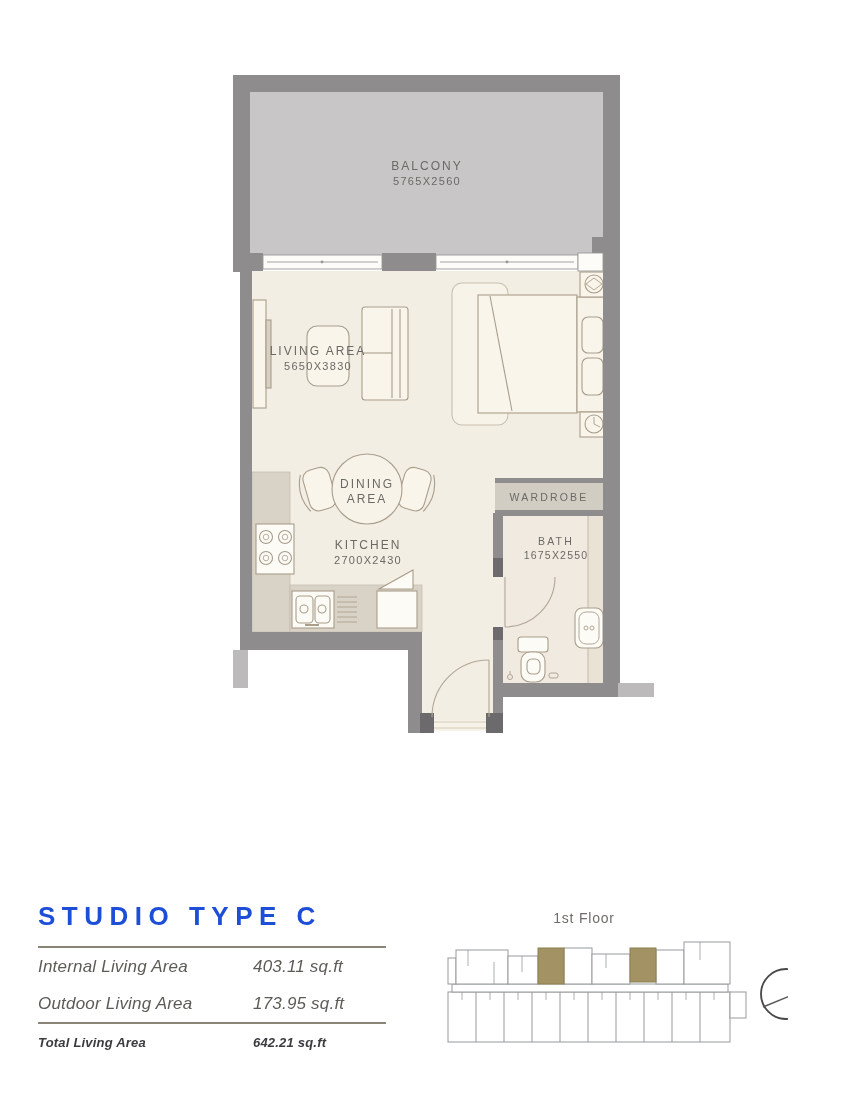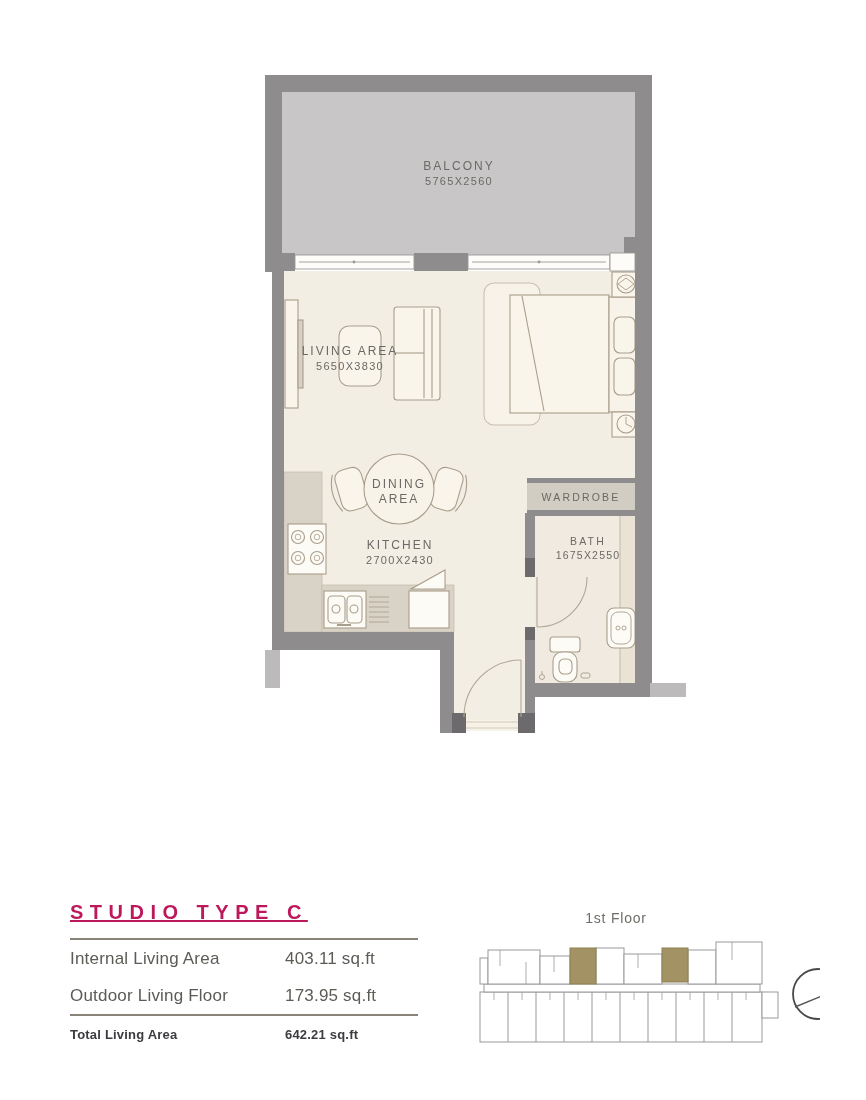--- a/index.html
+++ b/index.html
@@ -1,37 +1,36 @@
 <!DOCTYPE html>
 <html><head>
 <meta charset="utf-8">
 <style>
   html,body{margin:0;padding:0;background:#ffffff;}
   .page{
     position:relative;width:788px;height:1100px;background:#ffffff;overflow:hidden;
     font-family:"Liberation Sans",sans-serif;
-    margin-left:32px;
   }
   .plan-svg{position:absolute;left:0;top:0;}
   
   text{font-family:"Liberation Sans",sans-serif;}
   .room-label{fill:#6b6965;font-size:12px;letter-spacing:2px;text-anchor:middle;}
   .room-dims{fill:#6b6965;font-size:11px;letter-spacing:1.3px;text-anchor:middle;}
   .room-label-sm{fill:#6b6965;font-size:10.5px;letter-spacing:2.2px;text-anchor:middle;}
   .room-dims-sm{fill:#6b6965;font-size:10.5px;letter-spacing:1.2px;text-anchor:middle;}
   .key-label{fill:#6f6d68;font-size:14px;letter-spacing:0.8px;text-anchor:middle;}
   .compass-n{fill:#4a4848;font-size:13px;font-weight:bold;text-anchor:middle;}
   
   .details{position:absolute;left:38px;top:901px;width:348px;color:#5c5b56;}
   .details .title{
-    color:#be185d;font-size:20px;font-weight:bold;letter-spacing:6.5px;
-    margin:0 0 14px 0;white-space:nowrap;text-decoration:underline;
+    color:#1d4ed8;font-size:26px;font-weight:bold;letter-spacing:6.5px;
+    margin:0 0 14px 0;white-space:nowrap;
   }
   .rule{border:none;border-top:2px solid #8a8378;margin:0;}
-  .area-row{display:flex;align-items:center;font-size:17px;letter-spacing:0.2px;margin:0;padding:9px 0 8px 0;}
+  .area-row{display:flex;align-items:center;font-size:17px;letter-spacing:0.2px;margin:0;padding:9px 0 8px 0;font-style:italic;}
   .area-row .lbl{width:215px;flex:0 0 215px;}
   .area-row .val{flex:1;}
   .total-row{font-weight:bold;color:#3b3b40;font-size:13px;padding:11px 0 0 0;}
 </style>
 </head>
 <body>
 
 <div class="page">
 
   <svg class="plan-svg" width="866" height="1100" viewBox="0 0 866 1100">
@@ -240,21 +239,21 @@
   </svg>
 
   <div class="details">
     <div class="title">STUDIO TYPE C</div>
     <hr class="rule">
     <div class="area-row">
       <span class="lbl">Internal Living Area</span>
       <span class="val">403.11 sq.ft</span>
     </div>
     <div class="area-row">
-      <span class="lbl">Outdoor Living Floor</span>
+      <span class="lbl">Outdoor Living Area</span>
       <span class="val">173.95 sq.ft</span>
     </div>
     <hr class="rule">
     <div class="area-row total-row">
       <span class="lbl">Total Living Area</span>
       <span class="val">642.21 sq.ft</span>
     </div>
   </div>
 
 </div>

